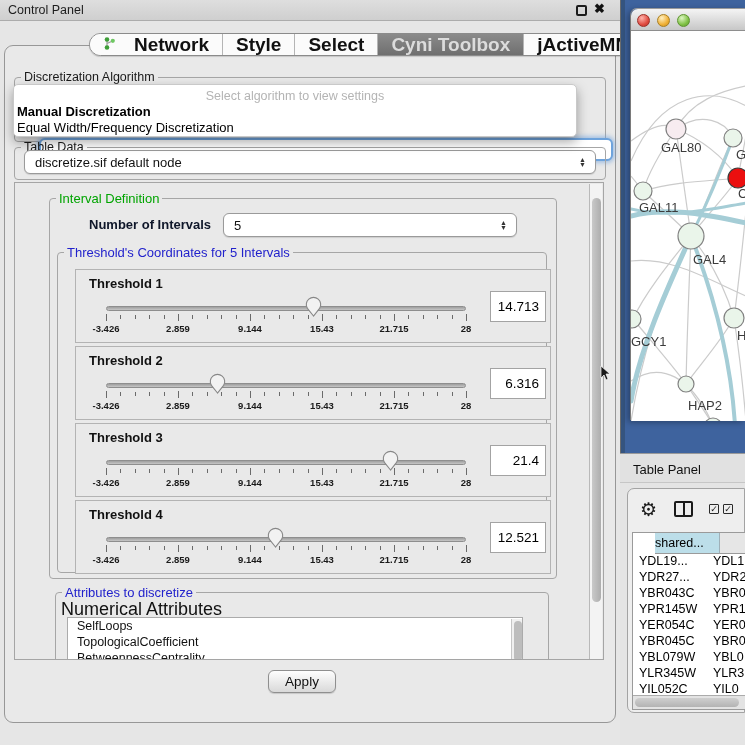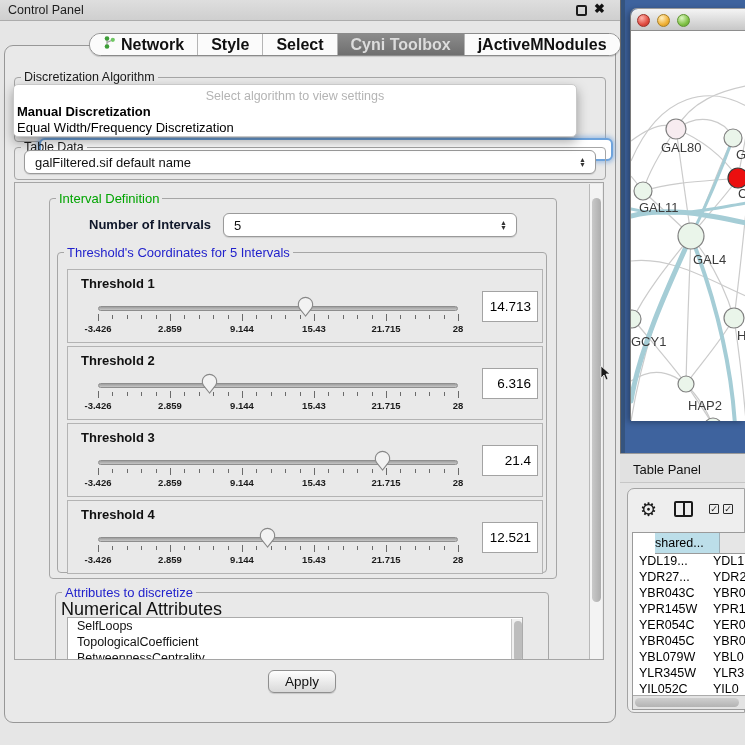--- a/index.html
+++ b/index.html
@@ -9,21 +9,21 @@
 
   
   #left-pane { position:absolute; left:0; top:0; width:620px; height:745px; background:#E6E6E6; }
   #titlebar { position:absolute; left:0; top:0; width:620px; height:21px; background:linear-gradient(#DEDEDE,#CFCFCF); border-bottom:1px solid #ACACAC; }
   #titlebar .title { position:absolute; left:8px; top:3px; font-size:12.5px; color:#1d1d1d; }
   #float-btn { position:absolute; left:576px; top:5px; width:11px; height:11px; border:2px solid #1c1c1c; border-radius:2px; }
   #close-btn { position:absolute; left:594px; top:1px; font-size:13px; font-weight:bold; color:#111; }
 
   
   .tabbar { position:absolute; display:flex; height:23px; border:1px solid #8B8B8B; border-radius:12px; overflow:hidden; background:#FBFBFB; box-shadow:0 1px 1px rgba(0,0,0,.15); }
-  .tabbar .tab { display:flex; align-items:center; gap:5px; padding:0 13px; font-size:16px; font-weight:bold; color:#111; background:#FBFBFB; border-right:1px solid #B5B5B5; cursor:default; white-space:nowrap; }
+  .tabbar .tab { display:flex; align-items:center; gap:18px; padding:0 13px; font-size:19px; font-weight:bold; color:#111; background:#FBFBFB; border-right:1px solid #B5B5B5; cursor:default; white-space:nowrap; }
   .tabbar .tab:last-child { border-right:none; }
   .tabbar .tab.sel { background:linear-gradient(#8b8b8b,#6f6f6f); color:#DCDCDC; }
   #top-tabs { left:89px; top:33px; }
   #bottom-tabs { left:143px; top:703px; z-index:5; }
 
   #main-panel { position:absolute; left:4px; top:45px; width:612px; height:678px; background:#E9E9E9; border:1px solid #979797; border-radius:9px; }
 
   fieldset { position:absolute; border:1px solid #A6A6A6; border-radius:4px; min-width:0; }
   fieldset legend { font-size:12.5px; padding:0 3px; margin-left:6px; color:#1a1a1a; }
   legend.green { color:#00A400; font-size:13px; }
@@ -49,21 +49,21 @@
   #viewport { position:absolute; left:14px; top:182px; width:590px; height:478px; border:1px solid #A5A5A5; overflow:hidden; background:#E9E9E9; }
   #v-scrollbar { position:absolute; right:1px; top:1px; width:13px; height:476px; background:#F3F3F3; border-left:1px solid #B9B9B9; }
   #v-thumb { position:absolute; left:2px; top:14px; width:9px; height:404px; background:linear-gradient(90deg,#C9C9C9,#ADADAD); border-radius:5px; }
 
   #interval-fieldset { left:34px; top:8px; width:508px; height:388px; border-radius:4px; }
   
   #noi-label { position:absolute; left:74px; top:34px; font-size:13px; font-weight:bold; color:#0f172a; }
   #noi-combo { left:208px; top:30px; width:294px; height:24px; }
   #thr-fieldset { left:42px; top:62px; width:490px; height:328px; }
 
-  .threshold { position:absolute; left:52px; width:476px; height:74px; border:1px solid #B3B3B3; background:#E9E9E9; }
+  .threshold { position:absolute; left:60px; width:476px; height:74px; border:1px solid #B3B3B3; background:#E9E9E9; }
   .threshold .t-label { position:absolute; left:13px; top:6px; font-size:13px; font-weight:bold; color:#111; }
   .threshold .track { position:absolute; left:30px; top:36px; width:360px; height:5px; background:linear-gradient(#9E9E9E,#C6C6C6); border:1px solid #8E8E8E; border-radius:3px; }
   .threshold .thumb { position:absolute; top:26px; width:17px; height:21px; }
   .threshold .ticks { position:absolute; left:0; top:44px; width:100%; height:8px; }
   .threshold .tick { position:absolute; top:1px; width:1px; height:4px; background:#6A6A6A; }
   .threshold .tick.major { height:7px; top:0; }
   .threshold .tick-labels { position:absolute; left:0; top:53px; width:100%; height:12px; }
   .threshold .tick-labels span { position:absolute; transform:translateX(-50%); font-size:9.5px; font-weight:bold; color:#1a1a1a; white-space:nowrap; }
   .threshold .t-value { position:absolute; left:414px; top:21px; width:56px; height:31px; background:#fff; border:1px solid #A3A3A3; font-size:13.5px; color:#000; text-align:right; padding:7px 6px 0 0; }
 
@@ -161,21 +161,21 @@
     <div id="algo-popup">
       <div class="hint">Select algorithm to view settings</div>
       <div class="opt1">Manual Discretization</div>
       <div class="opt2">Equal Width/Frequency Discretization</div>
     </div>
 
     <fieldset id="tabledata-fieldset">
       <legend>Table Data</legend>
     </fieldset>
     <div class="combo" id="tabledata-combo">
-      <span>galFiltered.sif default name</span>
+      <span>discretize.sif default node</span>
       <span class="arrows">
           <span>▲</span>
           <span>▼</span>
         </span>
     </div>
 
     <div id="viewport">
       <fieldset id="interval-fieldset">
         <legend class="green">Interval Definition</legend>
       </fieldset>

